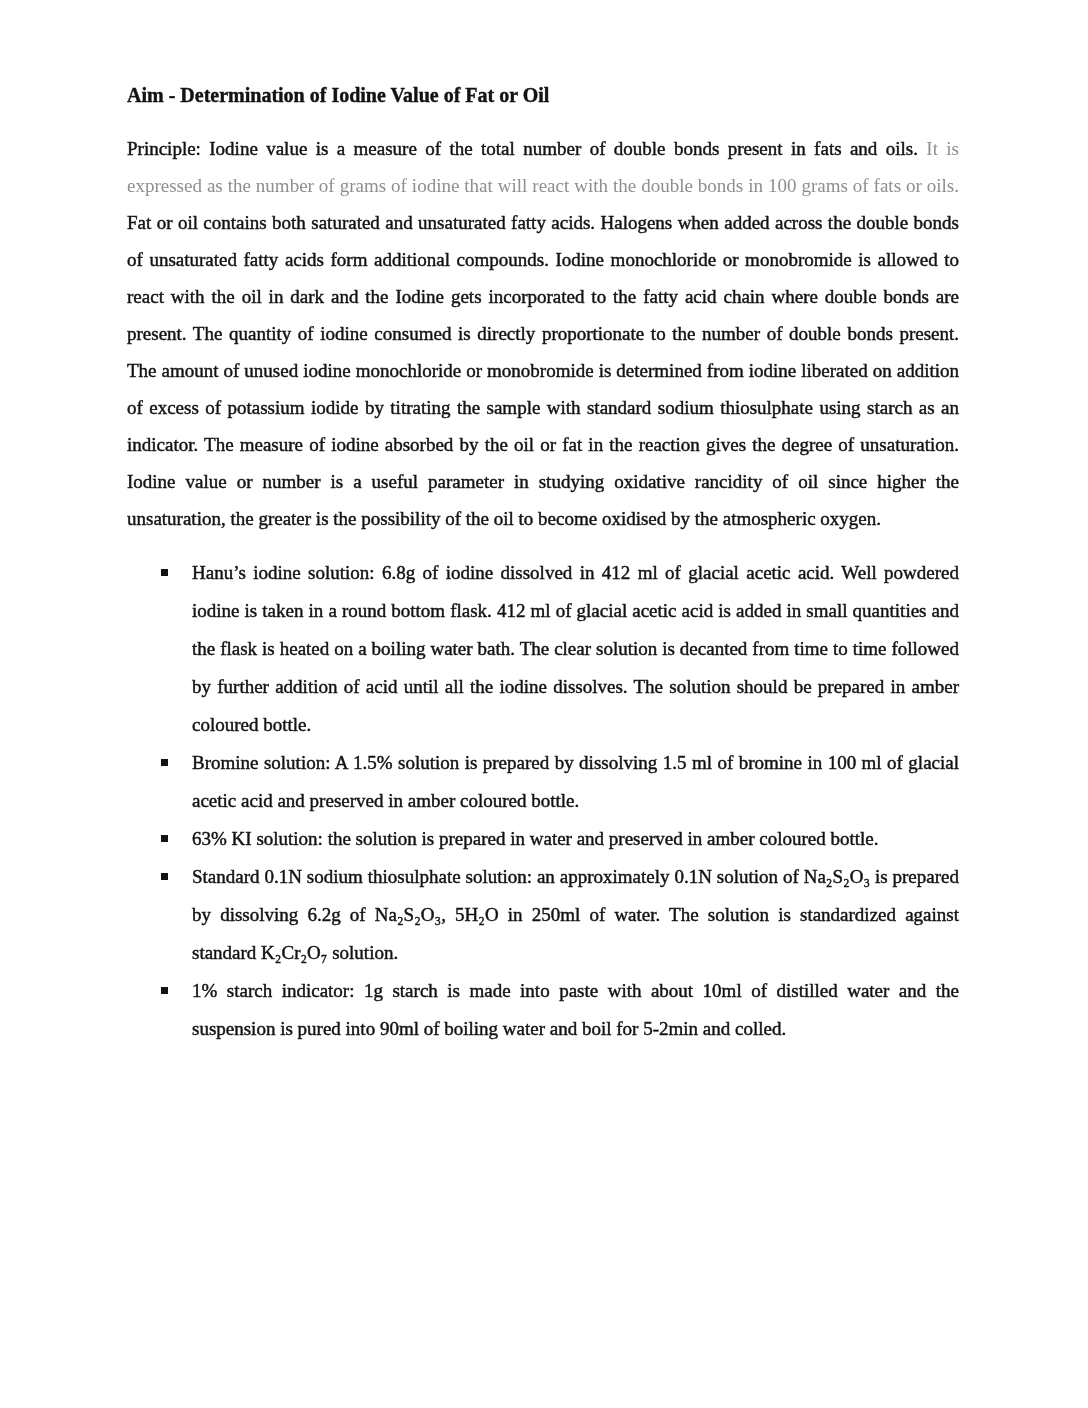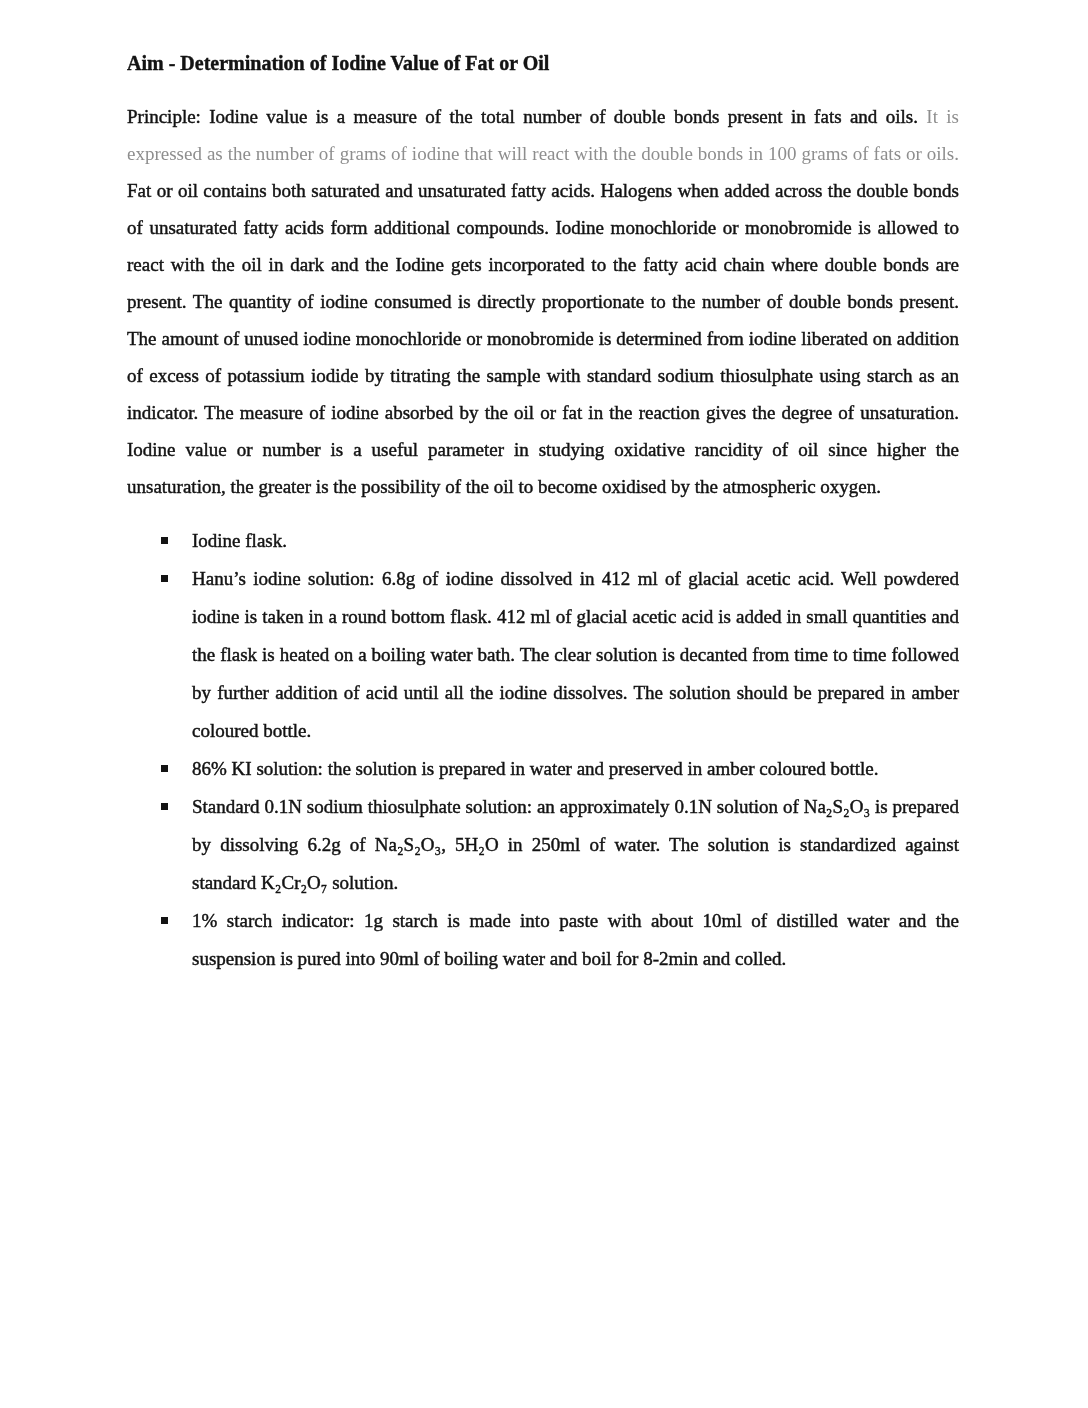--- a/index.html
+++ b/index.html
@@ -9,21 +9,21 @@
   }
   body {
     width: 1088px;
     height: 1408px;
     overflow: hidden;
   }
   .page {
     box-sizing: border-box;
     width: 1088px;
     height: 1408px;
-    padding: 52px 129px 40px 127px;
+    padding: 84px 129px 40px 127px;
     background: #ffffff;
     font-family: "Liberation Serif", "DejaVu Serif", serif;
     color: #131313;
   }
   .doc-title {
     font-size: 20px;
     font-weight: bold;
     margin: 0 0 23px 0;
     -webkit-text-stroke: 0.4px currentColor;
   }
@@ -77,36 +77,33 @@
   <h1 class="doc-title">Aim - Determination of Iodine Value of Fat or Oil</h1>
 
   <p class="principle">
     <span class="principle-label">Principle:</span><span> Iodine value is a measure of the total number of double bonds present in fats and oils.</span><span class="muted"> It is expressed as the number of grams of iodine that will react with the double bonds in 100 grams of fats or oils.</span><span> Fat or oil contains both saturated and unsaturated fatty acids. Halogens when added across the double bonds of unsaturated fatty acids form additional compounds. Iodine monochloride or monobromide is allowed to react with the oil in dark and the Iodine gets incorporated to the fatty acid chain where double bonds are present. The quantity of iodine consumed is directly proportionate to the number of double bonds present. The amount of unused iodine monochloride or monobromide is determined from iodine liberated on addition of excess of potassium iodide by titrating the sample with standard sodium thiosulphate using starch as an indicator. The measure of iodine absorbed by the oil or fat in the reaction gives the degree of unsaturation. Iodine value or number is a useful parameter in studying oxidative rancidity of oil since higher the unsaturation, the greater is the possibility of the oil to become oxidised by the atmospheric oxygen.</span>
   </p>
 
 
   <ul class="materials-list">
     <li>
       <span class="bullet-square"></span>
-      <span>Iodine flask.</span>
-    </li>
-    <li>
-      <span class="bullet-square"></span>
       <span>Hanu’s iodine solution: 6.8g of iodine dissolved in 412 ml of glacial acetic acid. Well powdered iodine is taken in a round bottom flask. 412 ml of glacial acetic acid is added in small quantities and the flask is heated on a boiling water bath. The clear solution is decanted from time to time followed by further addition of acid until all the iodine dissolves. The solution should be prepared in amber coloured bottle.</span>
     </li>
     <li>
       <span class="bullet-square"></span>
+      <span>Bromine solution: A 1.5% solution is prepared by dissolving 1.5 ml of bromine in 100 ml of glacial acetic acid and preserved in amber coloured bottle.</span>
     </li>
     <li>
       <span class="bullet-square"></span>
-      <span>86% KI solution: the solution is prepared in water and preserved in amber coloured bottle.</span>
+      <span>63% KI solution: the solution is prepared in water and preserved in amber coloured bottle.</span>
     </li>
     <li>
       <span class="bullet-square"></span>
       <span>Standard 0.1N sodium thiosulphate solution: an approximately 0.1N solution of Na₂S₂O₃ is prepared by dissolving 6.2g of Na₂S₂O₃, 5H₂O in 250ml of water. The solution is standardized against standard K₂Cr₂O₇ solution.</span>
     </li>
     <li>
       <span class="bullet-square"></span>
-      <span>1% starch indicator: 1g starch is made into paste with about 10ml of distilled water and the suspension is pured into 90ml of boiling water and boil for 8-2min and colled.</span>
+      <span>1% starch indicator: 1g starch is made into paste with about 10ml of distilled water and the suspension is pured into 90ml of boiling water and boil for 5-2min and colled.</span>
     </li>
   </ul>
 
 </div>
 
 </body></html>

